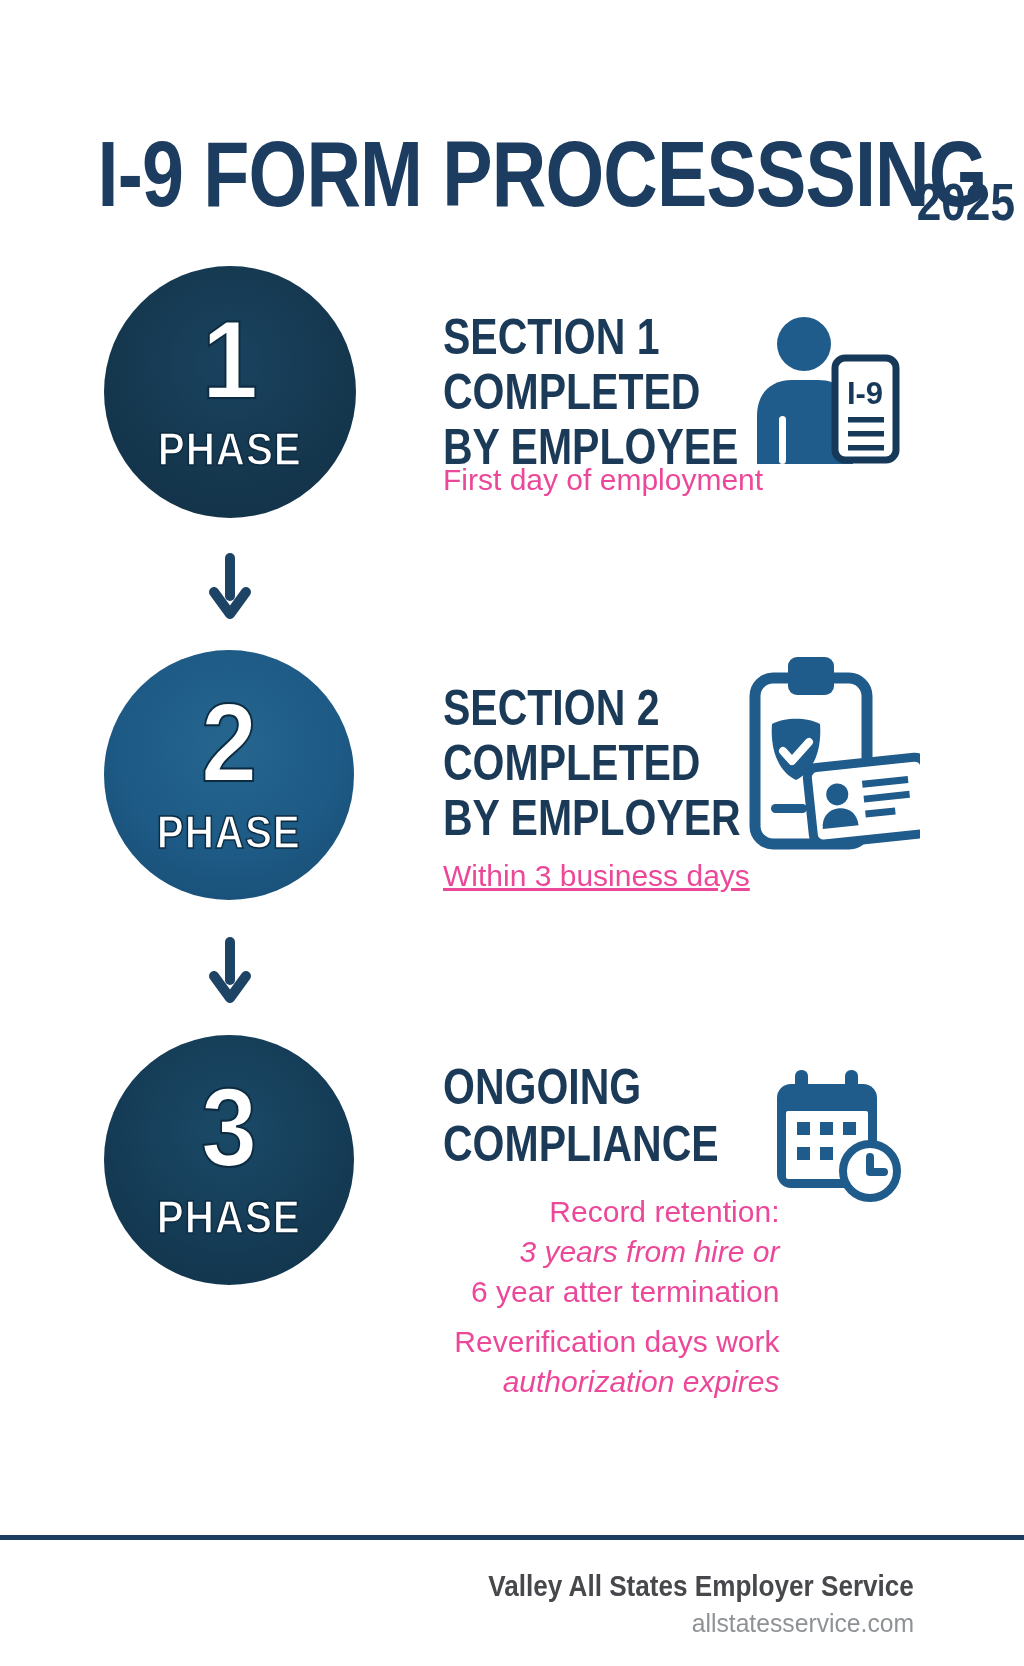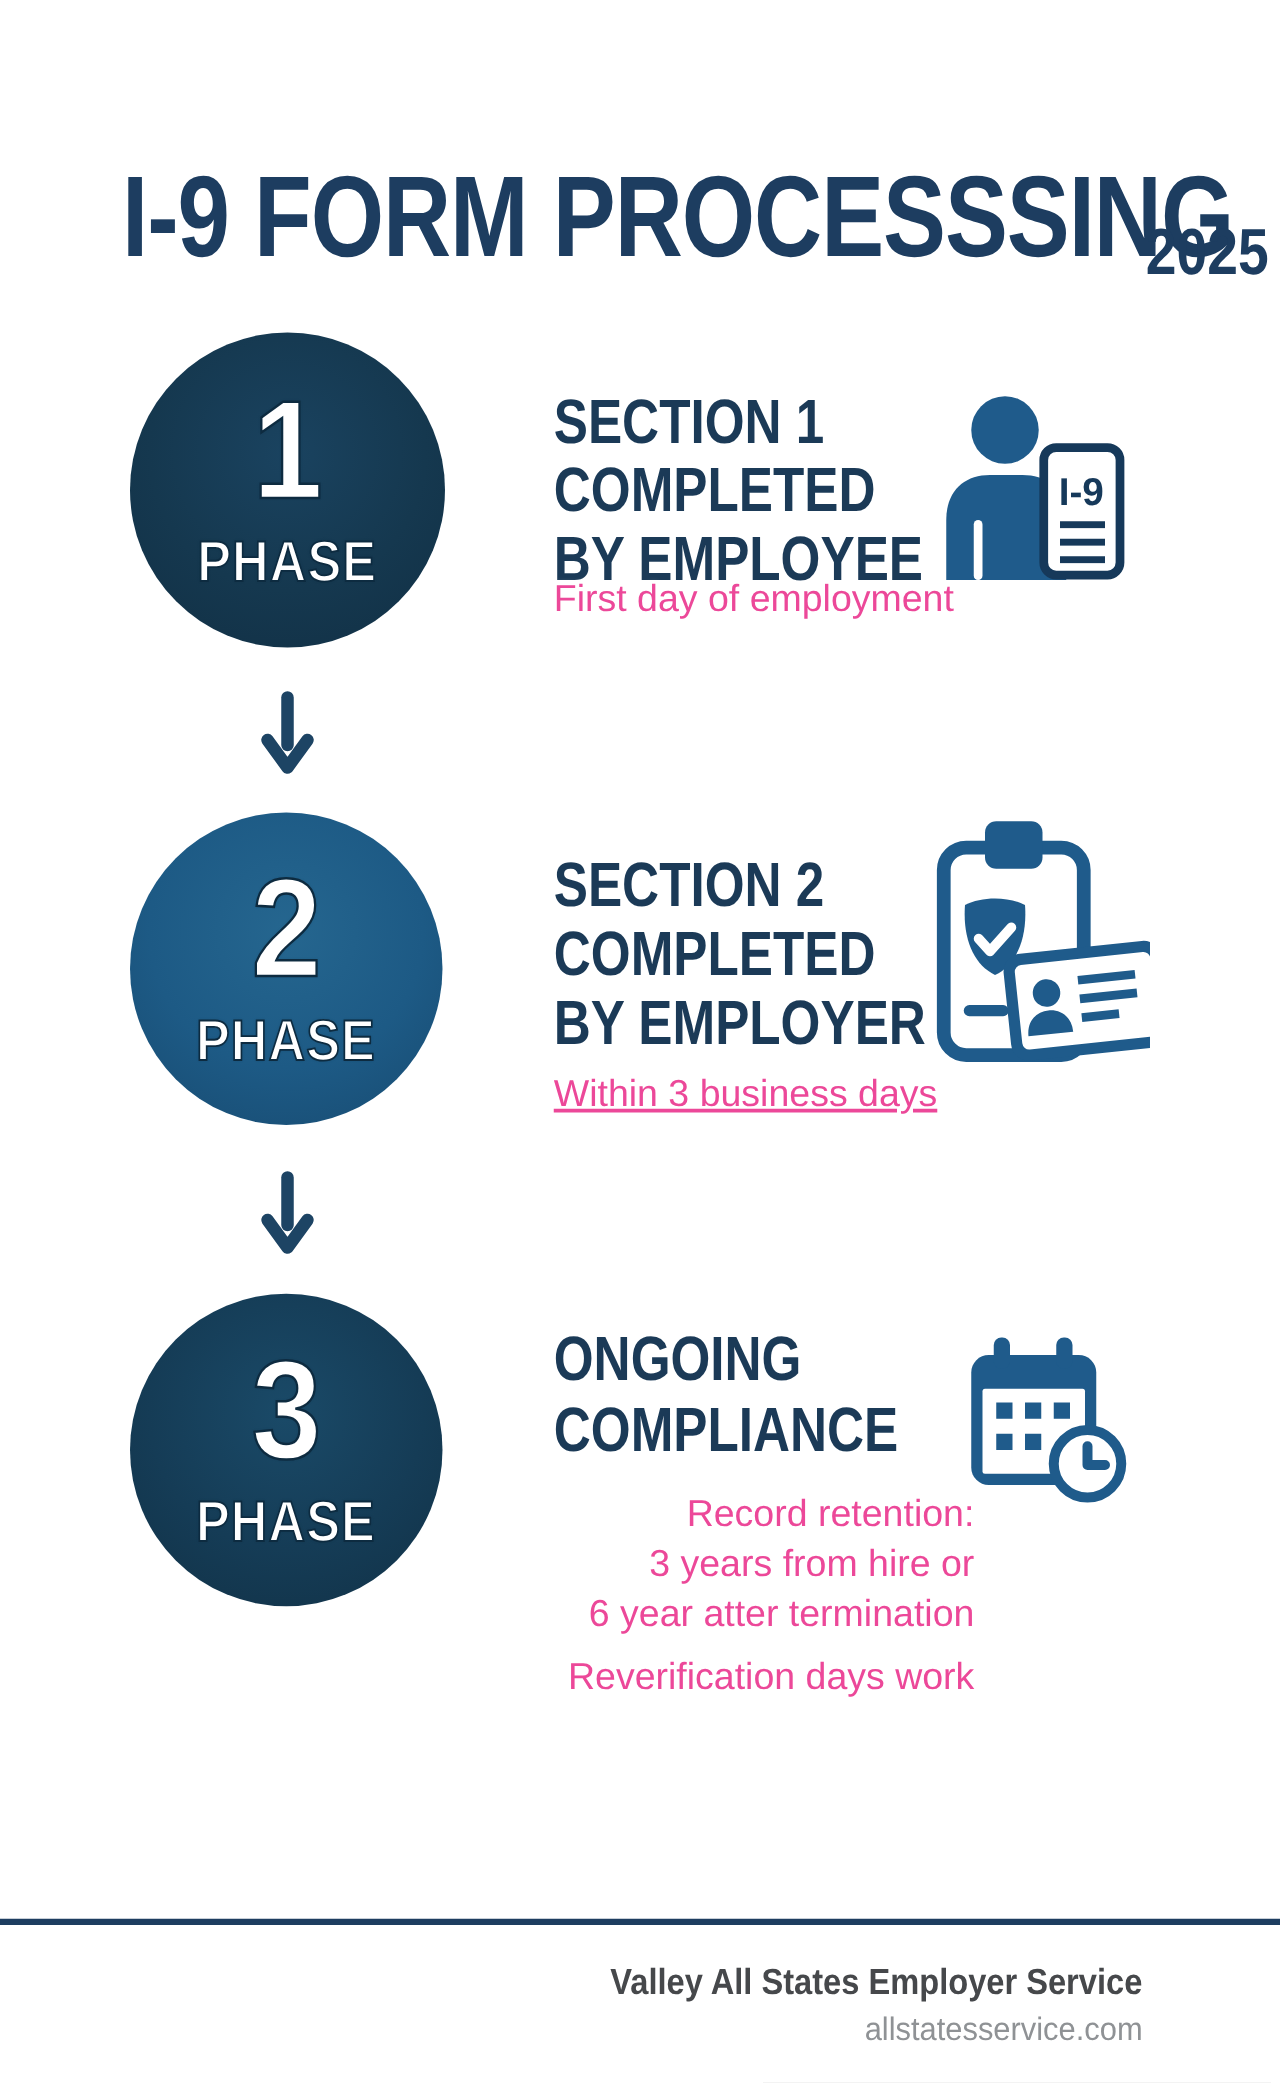--- a/index.html
+++ b/index.html
@@ -52,21 +52,21 @@
     transform:scaleX(.82);transform-origin:left top;white-space:nowrap;
     text-shadow:2px 2px 0 #fff,-2px -2px 0 #fff,2px -2px 0 #fff,-2px 2px 0 #fff,0 0 9px #fff;
   }
   .h1{top:310px;} .h2{top:681px;} .h3{top:1059px;line-height:57px;}
   .subtext{
     position:absolute;left:443px;
     font-size:30px;color:#ec4899;line-height:40px;white-space:nowrap;
     text-shadow:1px 1px 0 #fff,-1px -1px 0 #fff,0 0 6px #fff;
   }
   .s1{top:460px;} .s2{top:856px;text-decoration:underline;} .s3{top:1192px;text-align:right;}
-  .indent1{padding-left:24px;} .indent2{padding-left:28px;}
+  .indent1{padding-left:24px;font-style:italic;} .indent2{padding-left:28px;}
   .gap-top{margin-top:10px;}
   
   .icon{position:absolute;}
   .icon1{left:748px;top:314px;width:152px;height:150px;}
   .icon2{left:748px;top:652px;width:172px;height:202px;}
   .icon3{left:773px;top:1068px;width:130px;height:136px;}
   
   .footer-line{position:absolute;left:0;top:1535px;width:1024px;height:5px;background:#1d3d60;}
   .footer-company{
     position:absolute;right:110px;top:1570px;
@@ -156,20 +156,21 @@
   <div class="heading h3">
     <div>ONGOING</div>
     <div>COMPLIANCE</div>
   </div>
 
   <div class="subtext s3">
     <div>Record retention:</div>
     <div class="indent1">3 years from hire or</div>
     <div class="indent2">6 year atter termination</div>
     <div class="gap-top">Reverification days work</div>
+    <div class="indent1">authorization expires</div>
   </div>
 
   <svg class="icon icon3" viewBox="0 0 130 136" aria-hidden="true">
     <rect x="4" y="16" width="100" height="104" rx="14" fill="#1f5b8b"></rect>
     <rect x="13" y="43" width="82" height="68" rx="2" fill="#ffffff"></rect>
     <rect x="22" y="2" width="13" height="25" rx="6" fill="#1f5b8b"></rect>
     <rect x="72" y="2" width="13" height="25" rx="6" fill="#1f5b8b"></rect>
     <rect x="24" y="54" width="13" height="13" fill="#1f5b8b"></rect>
     <rect x="47" y="54" width="13" height="13" fill="#1f5b8b"></rect>
     <rect x="70" y="54" width="13" height="13" fill="#1f5b8b"></rect>

